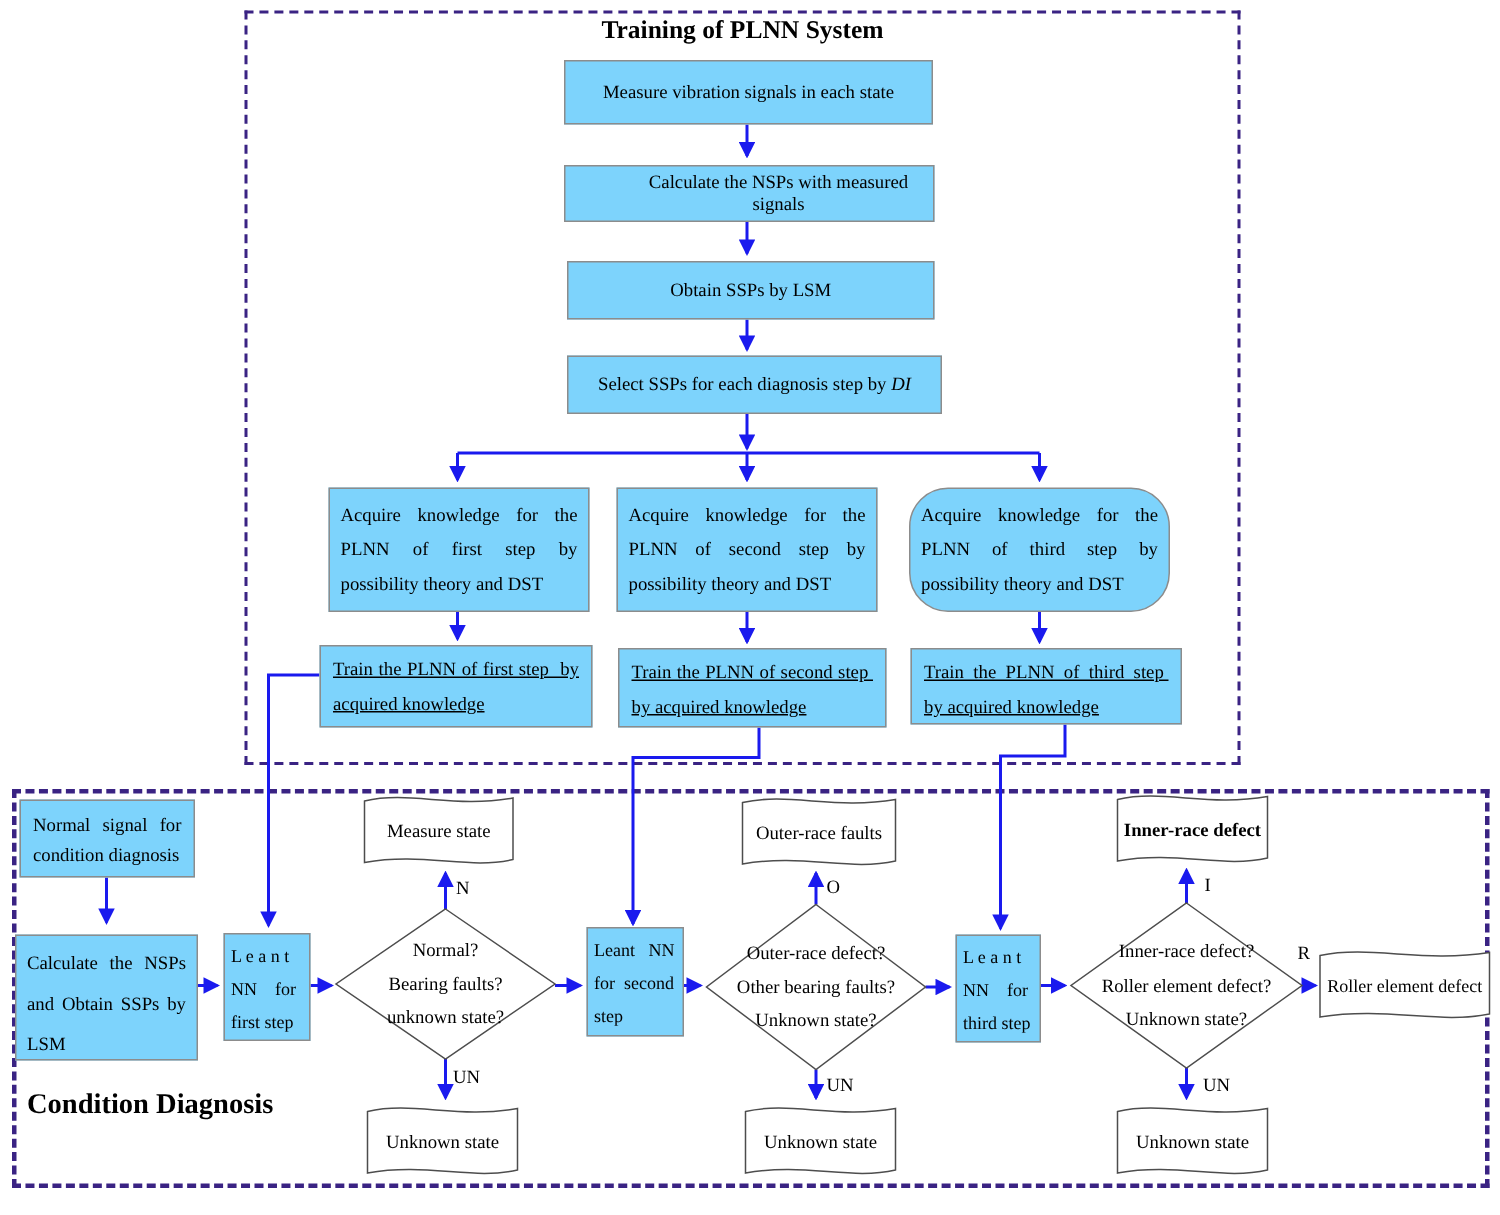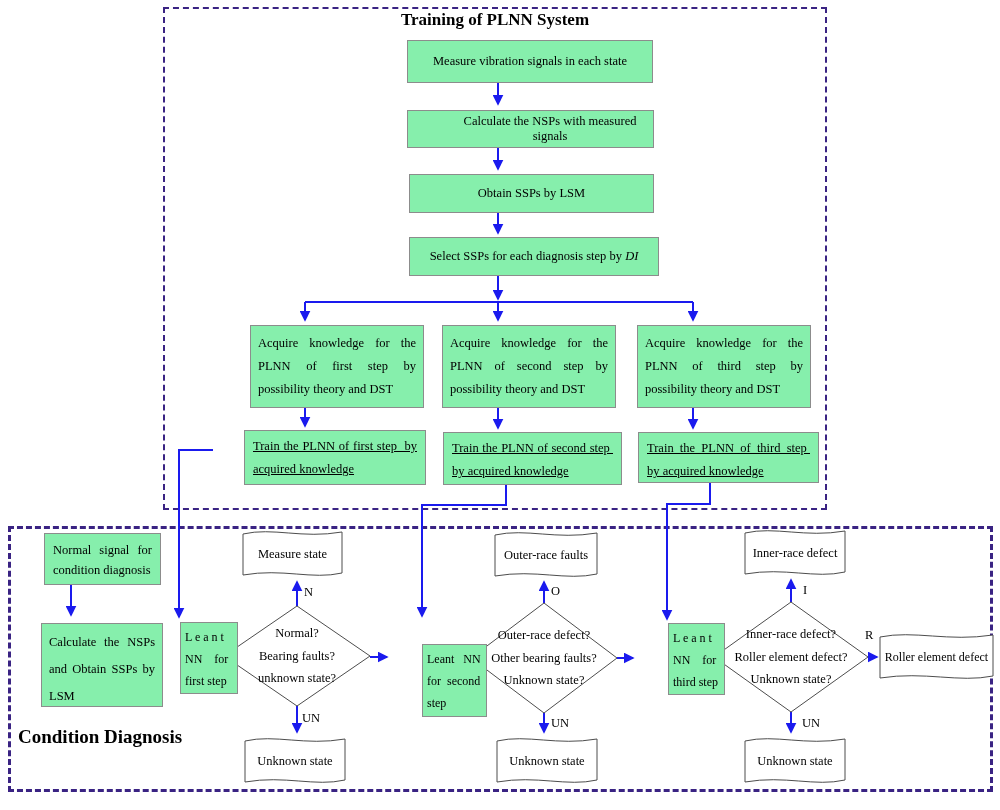--- a/index.html
+++ b/index.html
@@ -15,25 +15,24 @@
   }
   .dashed {
     position: absolute;
     border: 3px dashed #3a2383;
     background: transparent;
     z-index: 1;
   }
   #svg-layer { position: absolute; left: 0; top: 0; z-index: 2; }
   .box {
     position: absolute;
-    background: #86efac;
+    background: #7dd3fc;
     border: 1px solid #8c8c8c;
     font-size: 12.5px;
     z-index: 3;
-    margin-left: 31px;
   }
   .center { display: flex; align-items: center; justify-content: center; text-align: center; }
   .justify { text-align: justify; }
   .prelines { white-space: pre-line; }
   .acq { padding: 6px 7px; line-height: 23px; }
   .trn { padding: 4px 8px; line-height: 23px; text-decoration: underline; }
   .nn  { padding: 3px 4px; line-height: 22px; font-size: 12px; }
   .overlay {
     position: absolute;
     z-index: 3;
@@ -136,54 +135,54 @@
     <span>Obtain SSPs by LSM</span>
   </div>
   <div class="box center" style="left:378px; top:237px; width:250px; height:39px;">
     <span>
       <span>Select SSPs for each diagnosis step by </span><em>DI</em>
     </span>
   </div>
 
   <div class="box justify acq" style="left:219px; top:325px; width:174px; height:83px;">Acquire knowledge for the PLNN of first step by possibility theory and DST</div>
   <div class="box justify acq" style="left:411px; top:325px; width:174px; height:83px;">Acquire knowledge for the PLNN of second step by possibility theory and DST</div>
-  <div class="box justify acq" style="left:606px; top:325px; width:174px; height:83px;">Acquire knowledge for the PLNN of third step by possibility theory and DST</div>
+  <div class="box justify acq" style="left:606px; top:325px; width:174px; height:83px;border-radius:26px;">Acquire knowledge for the PLNN of third step by possibility theory and DST</div>
 
   <div class="box justify trn" style="left:213px; top:430px; width:182px; height:55px;">Train the PLNN of first step&nbsp; by acquired knowledge</div>
   <div class="box justify trn" style="left:412px; top:432px; width:179px; height:53px;">Train the PLNN of second step&nbsp; by acquired knowledge</div>
   <div class="box justify trn" style="left:607px; top:432px; width:181px; height:51px;">Train the PLNN of third step&nbsp; by acquired knowledge</div>
 
   <div class="box justify" style="left:13px; top:533px; width:117px; height:52px; padding:6px 8px; line-height:20px;">Normal signal for condition diagnosis</div>
   <div class="box justify" style="left:10px; top:623px; width:122px; height:84px; padding:5px 7px; line-height:27px;">Calculate the NSPs and Obtain SSPs by LSM</div>
 
   <div class="box prelines nn" style="left:149px; top:622px; width:58px; height:72px;">L e a n t
 NN&nbsp;&nbsp;&nbsp;&nbsp;for
 first step</div>
-  <div class="box prelines nn" style="left:391px; top:644px; width:65px; height:73px;">Leant&nbsp;&nbsp;&nbsp;NN
+  <div class="box prelines nn" style="left:391px; top:618px; width:65px; height:73px;">Leant&nbsp;&nbsp;&nbsp;NN
 for&nbsp;&nbsp;second
 step</div>
   <div class="box prelines nn" style="left:637px; top:623px; width:57px; height:72px;">L e a n t
 NN&nbsp;&nbsp;&nbsp;&nbsp;for
 third step</div>
 
   <div class="dtext prelines" style="left:227px; top:622px; width:140px;">Normal?
 Bearing faults?
 unknown state?</div>
   <div class="dtext prelines" style="left:464px; top:624px; width:160px;">Outer-race defect?
 Other bearing faults?
 Unknown state?</div>
   <div class="dtext prelines" style="left:706px; top:623px; width:170px;">Inner-race defect?
 Roller element defect?
 Unknown state?</div>
 
   <div class="overlay" style="left:243px; top:533px; width:99px; height:42px;">Measure state</div>
   <div class="overlay" style="left:245px; top:740px; width:100px; height:42px;">Unknown state</div>
   <div class="overlay" style="left:495px; top:534px; width:102px; height:42px;">Outer-race faults</div>
   <div class="overlay" style="left:497px; top:740px; width:100px; height:42px;">Unknown state</div>
-  <div class="overlay" style="left:745px; top:532px; width:100px; height:42px;">Inner-race defect</div>
+  <div class="overlay" style="left:745px; top:532px; width:100px; height:42px;font-weight:bold;">Inner-race defect</div>
   <div class="overlay" style="left:745px; top:740px; width:100px; height:42px;">Unknown state</div>
   <div class="overlay" style="left:880px; top:636px; width:113px; height:42px; font-size:12px;">Roller element defect</div>
 
   <div class="blabel" style="left:304px; top:585px;">N</div>
   <div class="blabel" style="left:302px; top:711px;">UN</div>
   <div class="blabel" style="left:551px; top:584px;">O</div>
   <div class="blabel" style="left:551px; top:716px;">UN</div>
   <div class="blabel" style="left:803px; top:583px;">I</div>
   <div class="blabel" style="left:802px; top:716px;">UN</div>
   <div class="blabel" style="left:865px; top:628px;">R</div>

